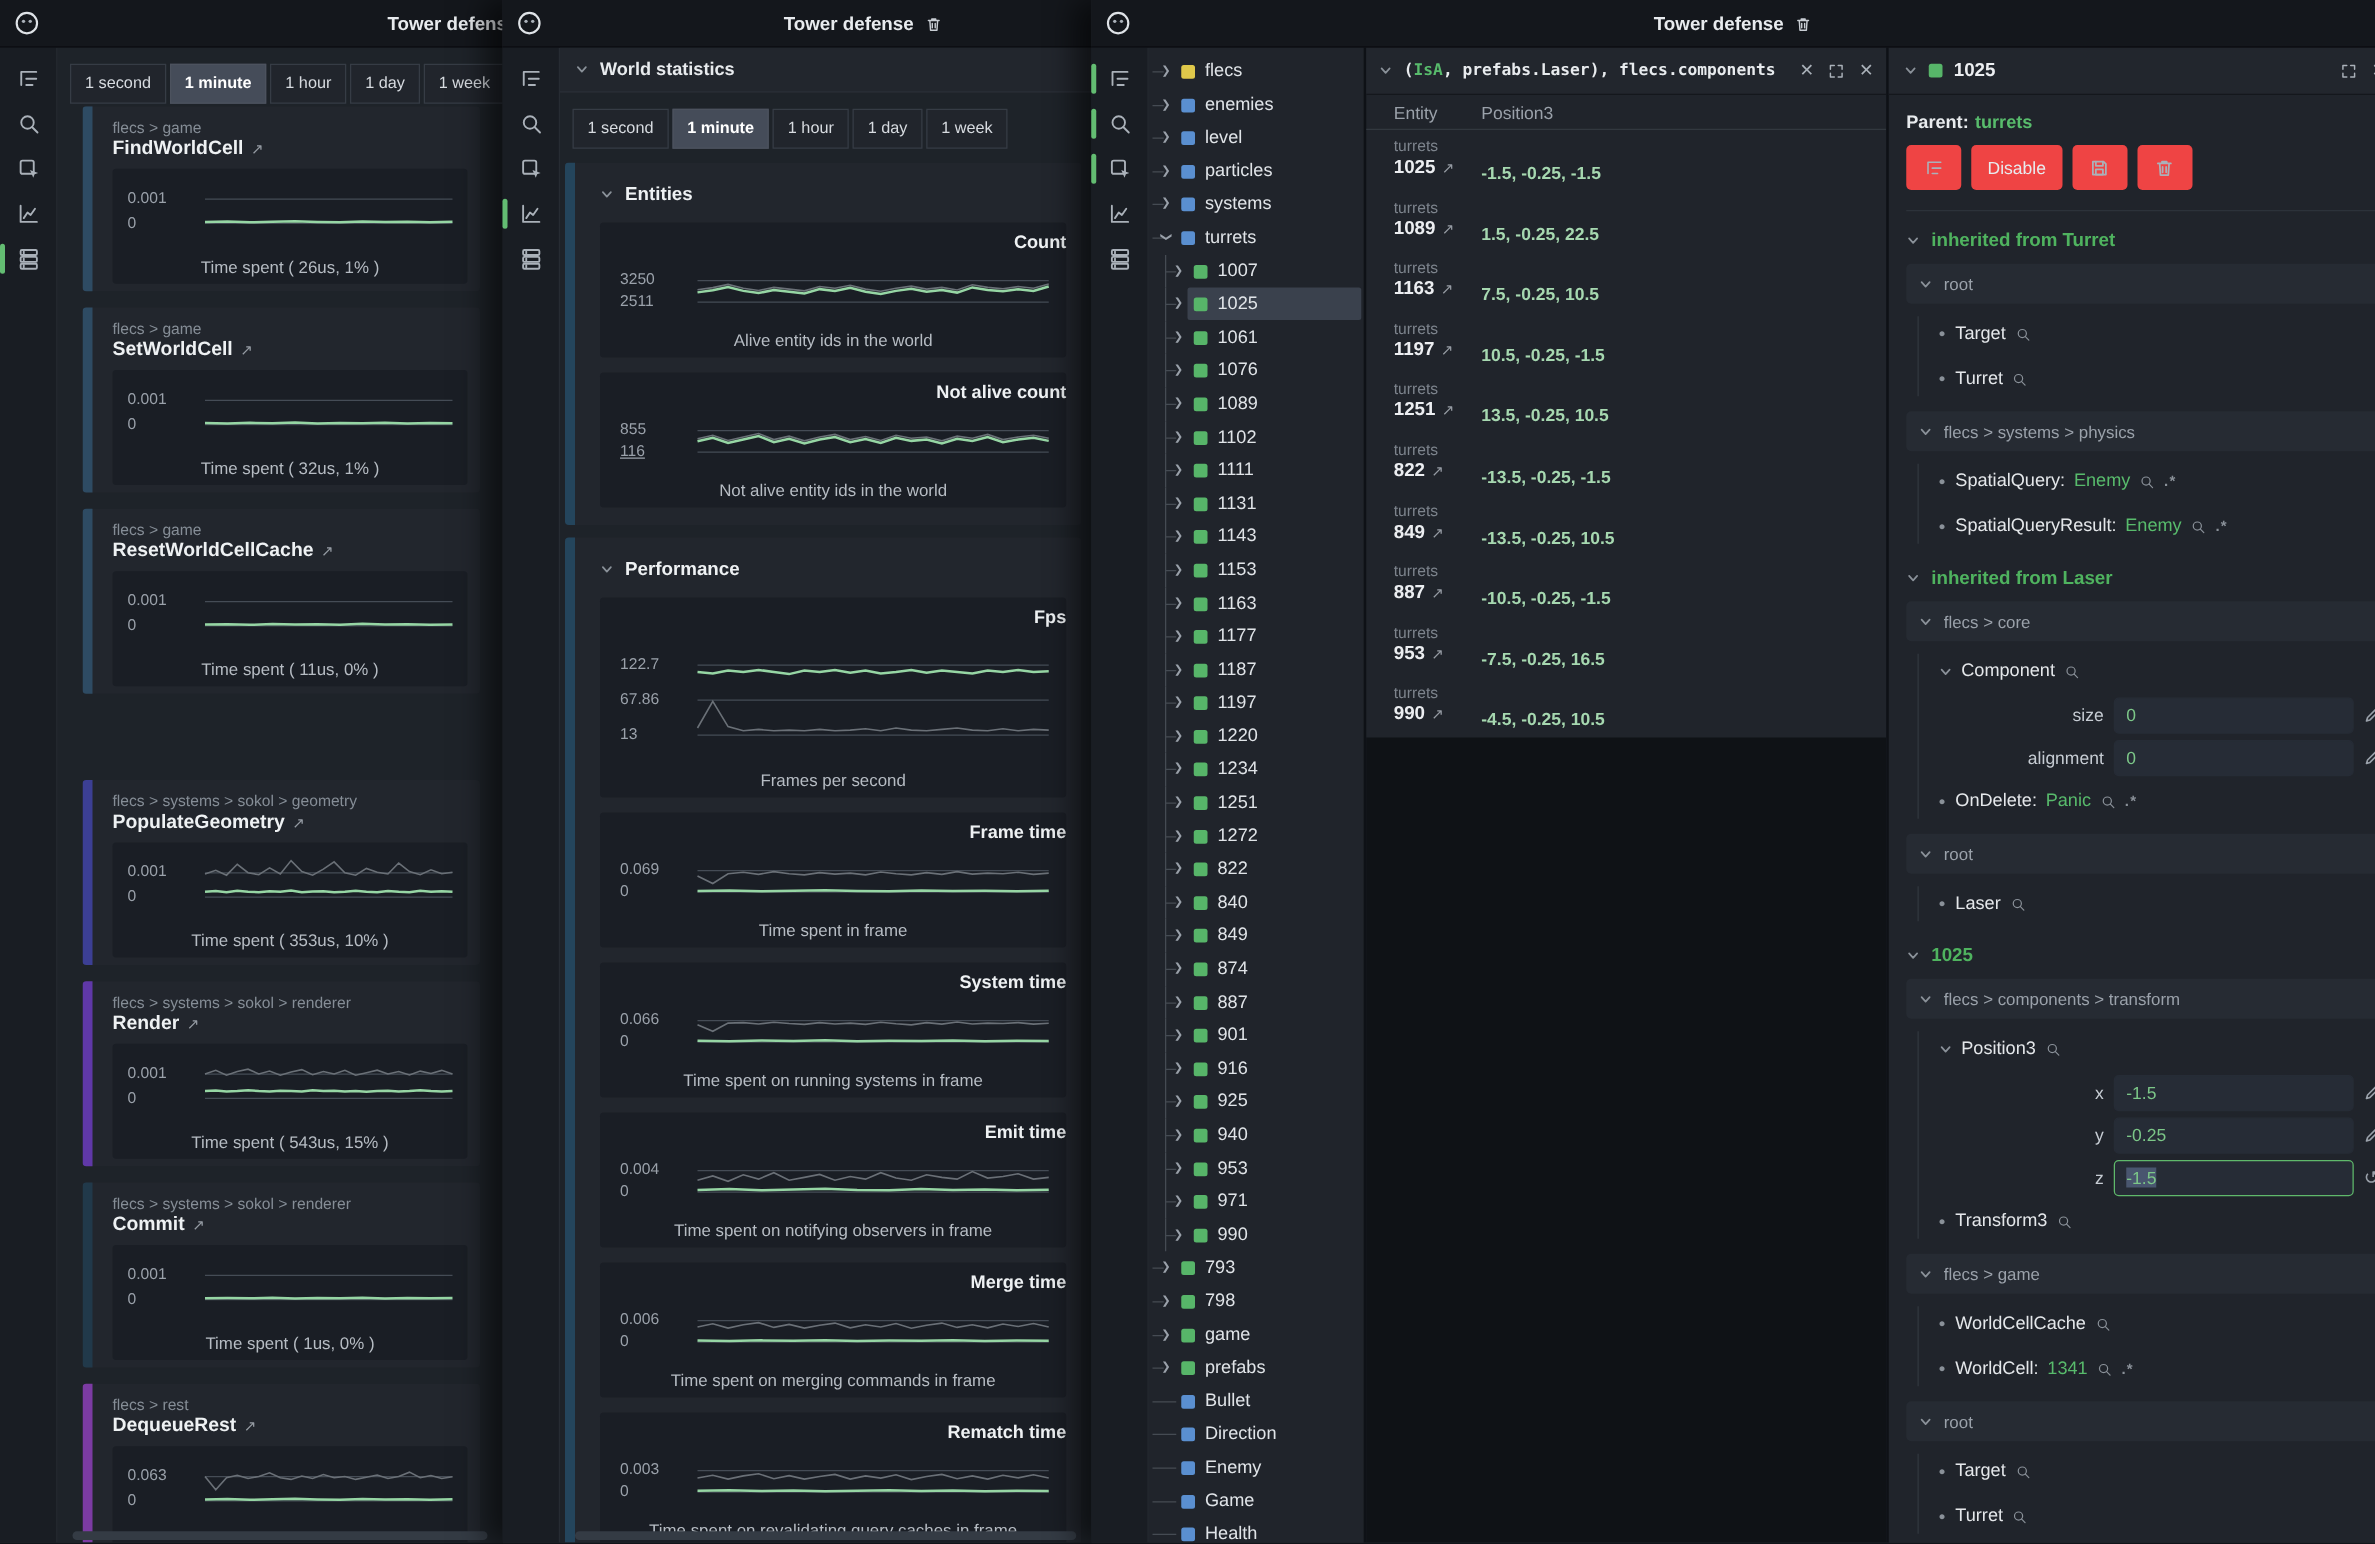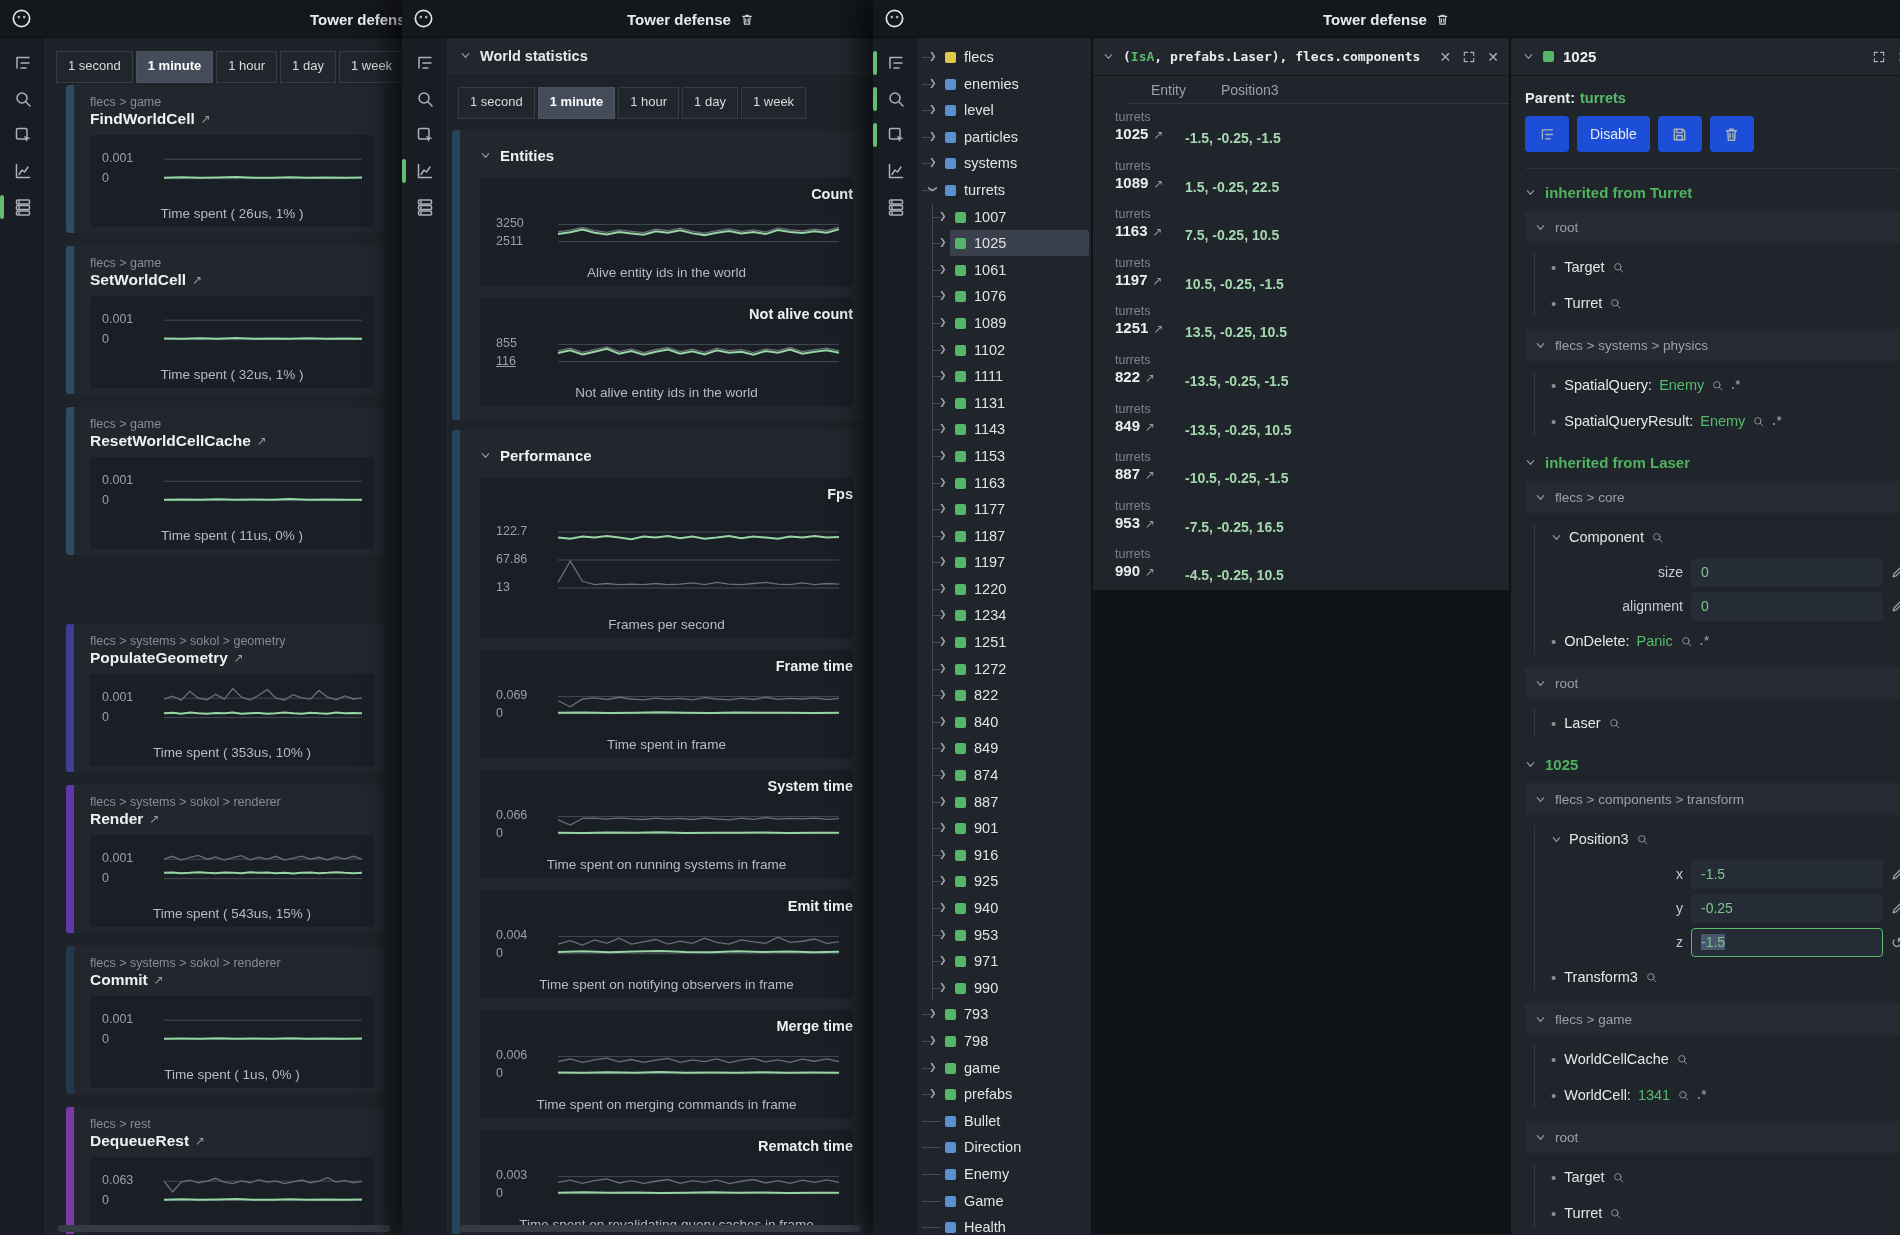--- a/index.html
+++ b/index.html
@@ -66,36 +66,36 @@
   .tlabel{position:absolute;top:5px;font-size:14.5px;color:#e0e4e8;z-index:1;}
   .trow.d0 .tlabel,.trow.leaf .tlabel{left:45px;}
   .trow.d1 .tlabel{left:55px;}
   .selbg{position:absolute;left:31px;right:2px;top:0;bottom:1px;background:#3a414d;border-radius:2px;}
   .querypanel{width:418px;flex:0 0 418px;background:#20242b;border-left:2px solid #0e1116;display:flex;flex-direction:column;}
   .qhead{height:38px;background:#22262d;border-bottom:1px solid #14171c;display:flex;align-items:center;padding:0 10px;gap:9px;flex:0 0 38px;}
   .qtext{font-family:"DejaVu Sans Mono",monospace;font-size:13px;font-weight:700;color:#e8ebee;white-space:nowrap;overflow:hidden;flex:1;}
   .qtext .term{color:#58bb6c;}
   .qico{display:flex;gap:11px;align-items:center;}
   .qico svg{width:14px;height:14px;stroke:#aab1b9;}
-  .qcols{height:28px;display:flex;align-items:center;color:#9aa1aa;font-size:14px;border-bottom:1px solid #32383f;padding-left:22px;flex:0 0 28px;margin-left:36px;}
+  .qcols{height:28px;display:flex;align-items:center;color:#9aa1aa;font-size:14px;border-bottom:1px solid #32383f;padding-left:22px;flex:0 0 28px;}
   .qcols .c0{width:70px;}
   .qrow{position:relative;height:48.6px;}
   .qparent{position:absolute;left:22px;top:6px;font-size:12.5px;color:#7d848d;}
   .qid{position:absolute;left:22px;top:21px;font-size:15px;font-weight:700;color:#eceef1;display:flex;gap:5px;align-items:baseline;}
   .qval{position:absolute;left:92px;top:26px;color:#a6d8b0;font-size:14px;font-weight:600;}
   .qfill{flex:1;background:#0f1216;}
   .inspector{flex:1;background:#20242b;border-left:2px solid #0e1116;display:flex;flex-direction:column;}
   .ihead{height:38px;background:#22262d;border-bottom:1px solid #14171c;display:flex;align-items:center;padding:0 12px;gap:9px;flex:0 0 38px;}
   .ihead .sq{width:11px;height:11px;border-radius:2px;background:#57b569;}
   .ihead .ename{font-size:15px;font-weight:700;color:#eceef1;flex:1;}
   .ibody{flex:1;overflow:hidden;padding:8px 16px 0 14px;}
   .prow{margin:6px 0 10px;font-size:14.5px;color:#e8ebee;font-weight:700;}
   .prow .pval{color:#58bb6c;font-weight:600;margin-left:5px;}
   .btnrow{display:flex;gap:8px;margin:4px 0 16px;}
-  .btn{height:36px;min-width:44px;background:#1d4ed8;border-radius:4px;display:flex;align-items:center;justify-content:center;padding:0 13px;color:#e8ebee;font-size:14px;cursor:pointer;}
+  .btn{height:36px;min-width:44px;background:#ef4444;border-radius:4px;display:flex;align-items:center;justify-content:center;padding:0 13px;color:#e8ebee;font-size:14px;cursor:pointer;}
   .btn svg{width:17px;height:17px;}
   .div{border:none;border-top:1px solid #2c323a;margin:0 0 4px;}
   .isec-title{display:flex;gap:9px;align-items:center;color:#4fb35f;font-weight:700;font-size:15px;margin:12px 0 8px;height:22px;}
   .igroup-head{height:32px;background:#262b33;border-radius:4px;display:flex;align-items:center;gap:9px;padding:0 10px;color:#9aa1aa;font-size:13.5px;margin:6px 0;}
   .iitems{position:relative;padding-left:26px;margin:2px 0 8px;}
   .iitems:before{content:"";position:absolute;left:9px;top:4px;bottom:4px;width:1px;background:#31373f;}
   .iitem{height:36px;display:flex;align-items:center;gap:7px;font-size:14.5px;color:#e4e7ea;}
   .bullet{color:#8a9199;font-size:15px;margin-right:1px;}
   .ival{color:#58bb6c;}
   .pairico{color:#8a9199;font-size:12px;letter-spacing:1px;font-weight:700;}

